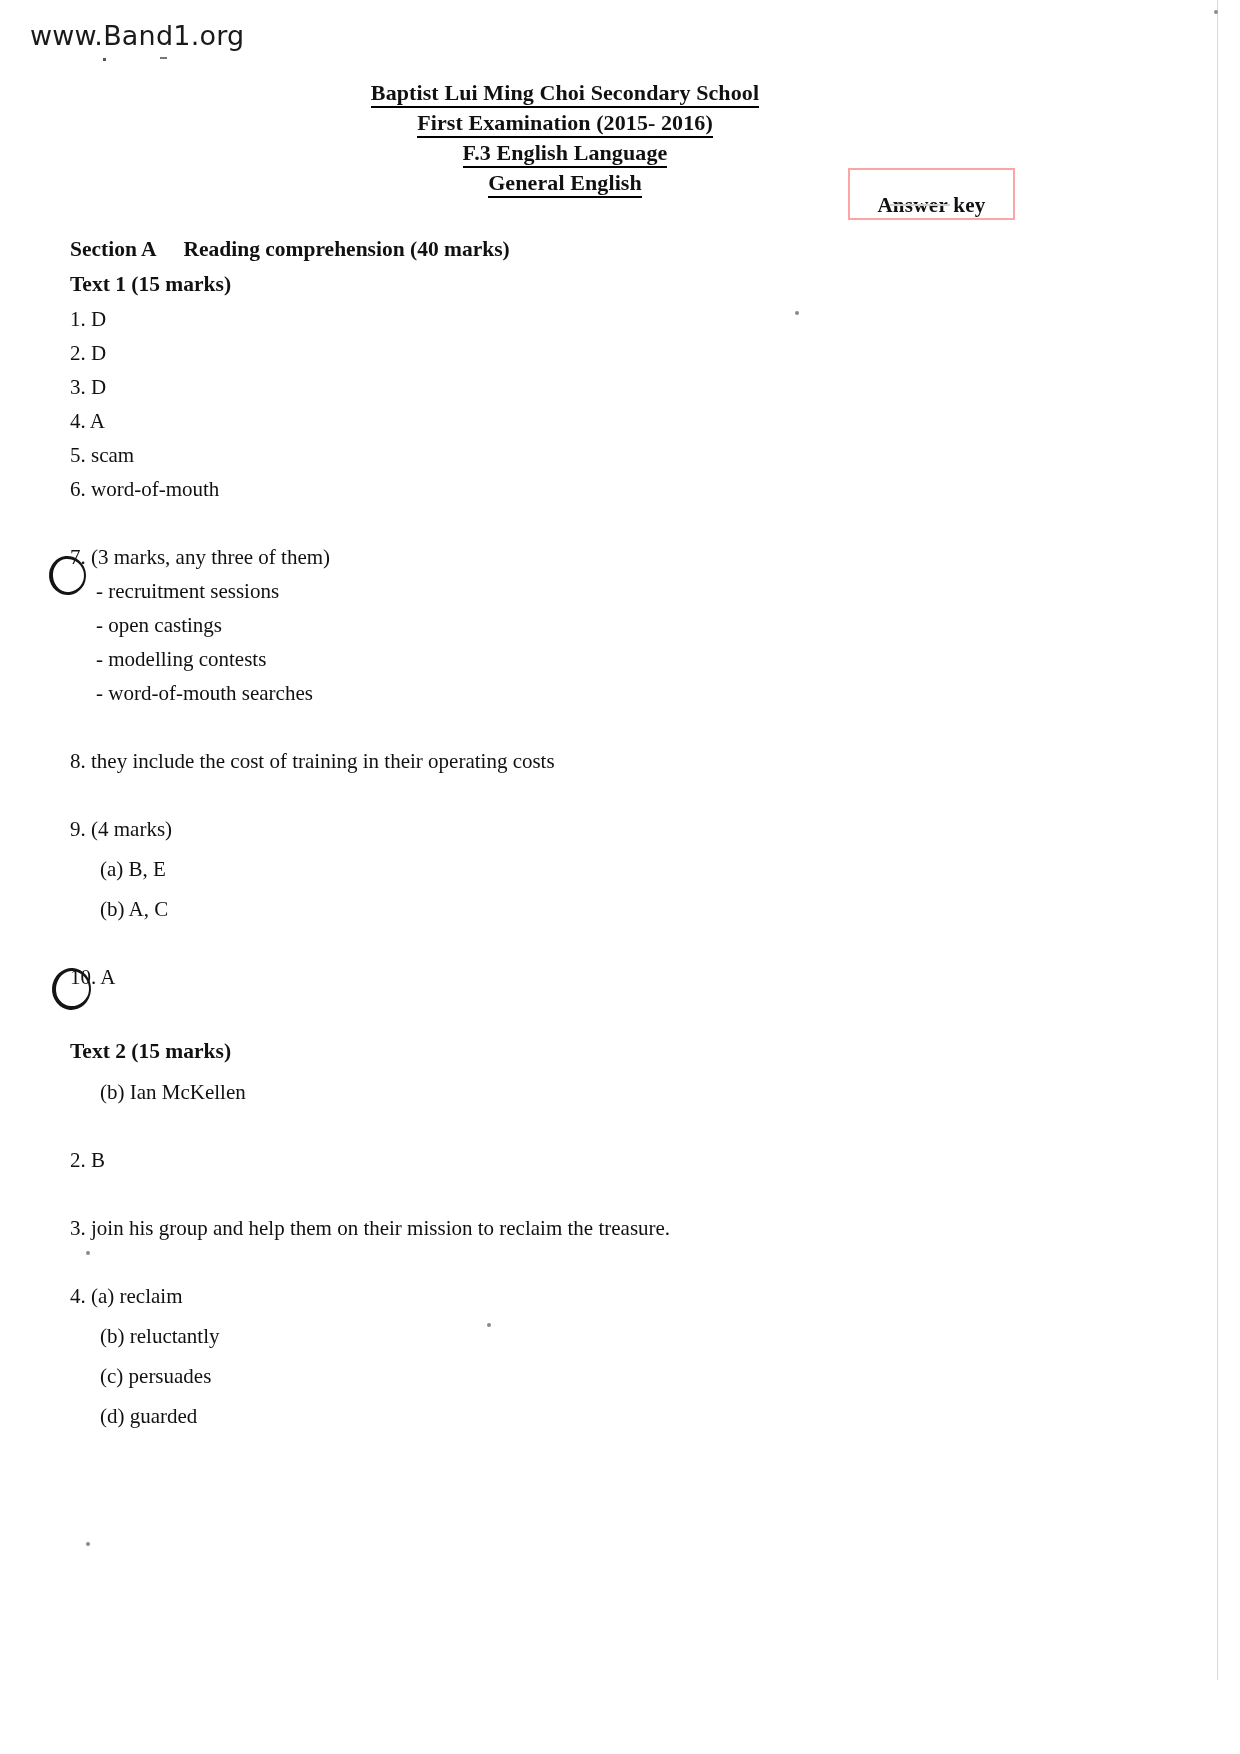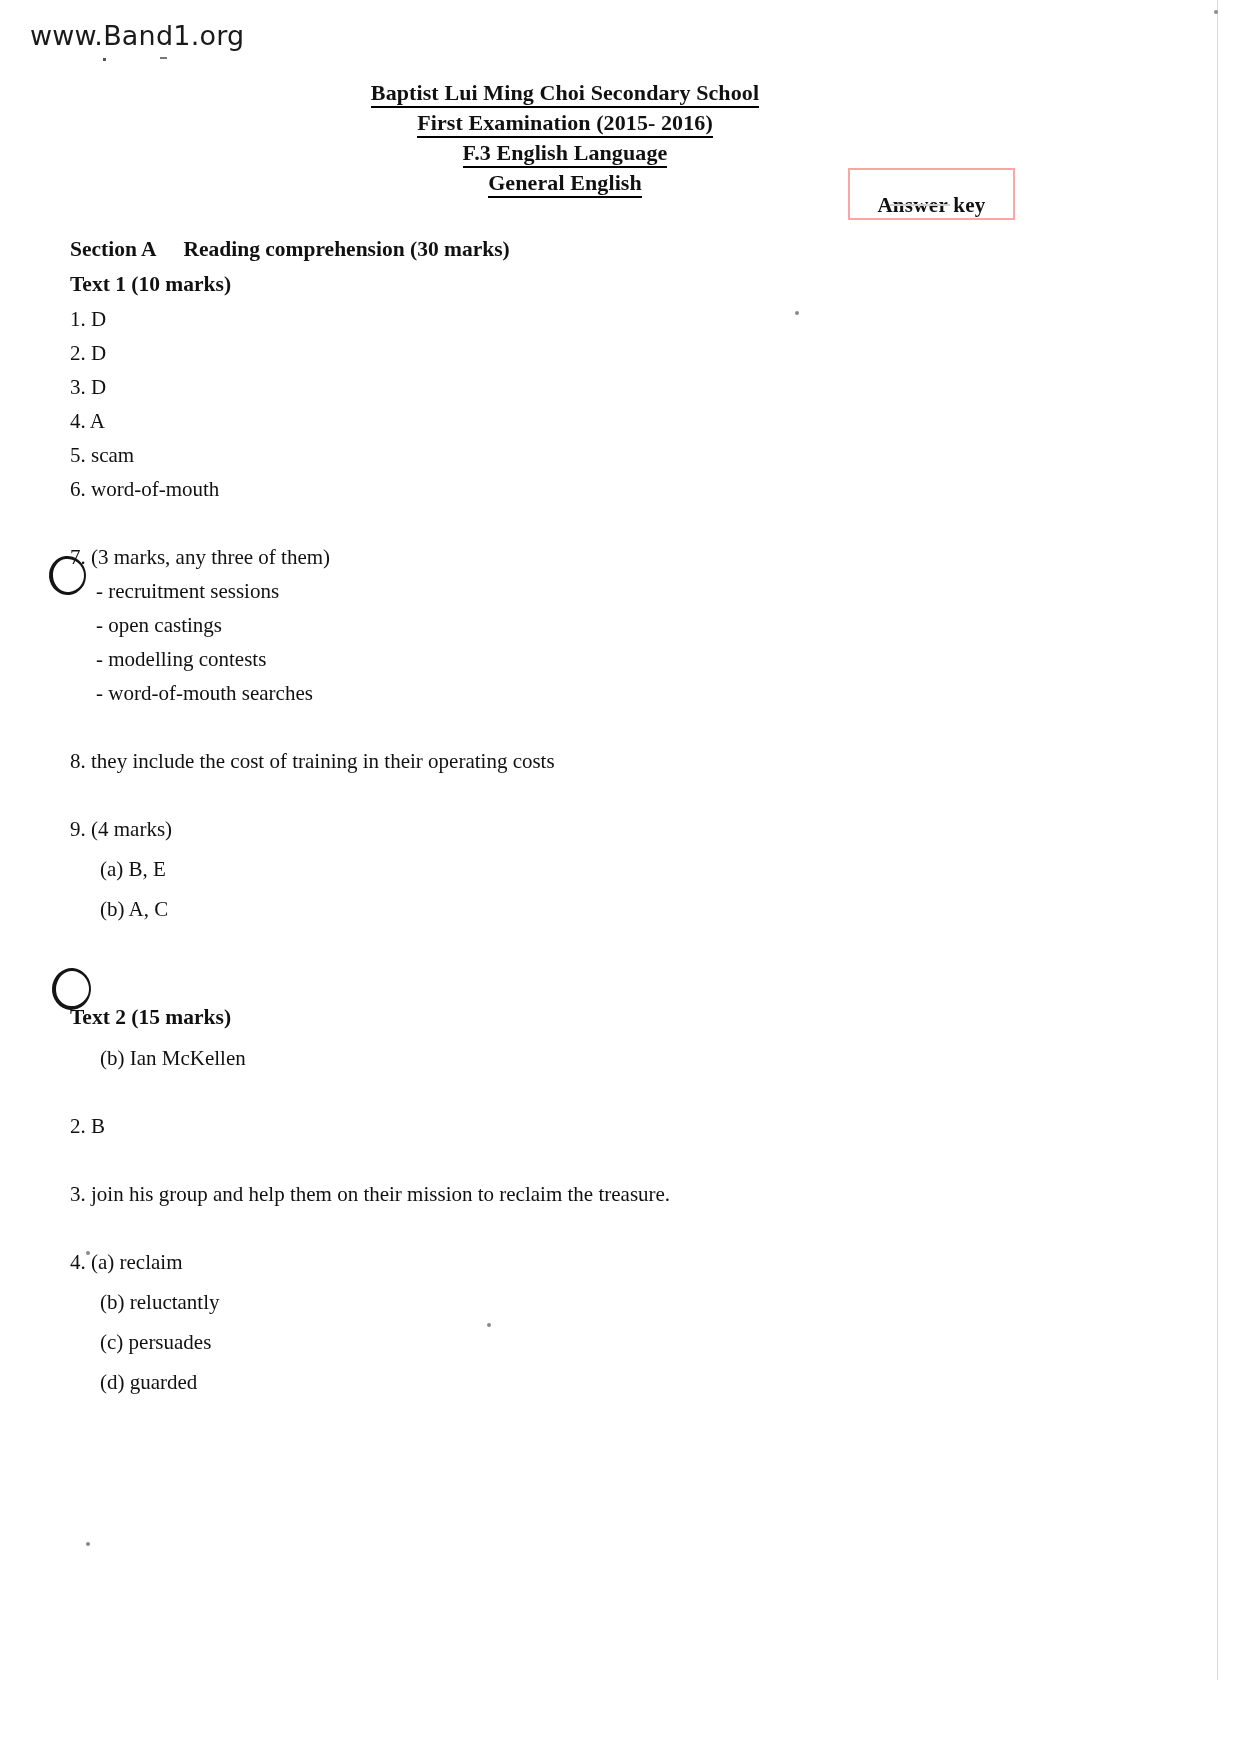--- a/index.html
+++ b/index.html
@@ -200,22 +200,22 @@
     <div class="title-line"><span class="u">General English</span></div>
   </div>
 
   <div class="answer-key-box">
     <span class="label">Answer key</span>
   </div>
   <div class="akb-smudge"></div>
 
   <div class="content">
 
-    <div class="sec-head">Section A  Reading comprehension (30 marks)</div>
-    <div class="sub-head">Text 1 (10 marks)</div>
+    <div class="sec-head">Section A  Reading comprehension (40 marks)</div>
+    <div class="sub-head">Text 1 (15 marks)</div>
 
     <div class="ans-line">1. D</div>
     <div class="ans-line">2. D</div>
     <div class="ans-line">3. D</div>
     <div class="ans-line">4. A</div>
     <div class="ans-line">5. scam</div>
     <div class="ans-line">6. word-of-mouth</div>
 
     <div class="gap-md"></div>
 
@@ -230,20 +230,21 @@
     <div class="ans-line">8. they include the cost of training in their operating costs</div>
 
     <div class="gap-md"></div>
 
     <div class="ans-line">9. (4 marks)</div>
     <div class="ans-line indent-2">(a) B, E</div>
     <div class="ans-line indent-2">(b) A, C</div>
 
     <div class="gap-md"></div>
 
+    <div class="ans-line">10. A</div>
 
     <div class="gap-lg"></div>
 
     <div class="sub-head">Text 2 (15 marks)</div>
 
     <div class="ans-line indent-2">(b) Ian McKellen</div>
 
     <div class="gap-md"></div>
 
     <div class="ans-line">2. B</div>

